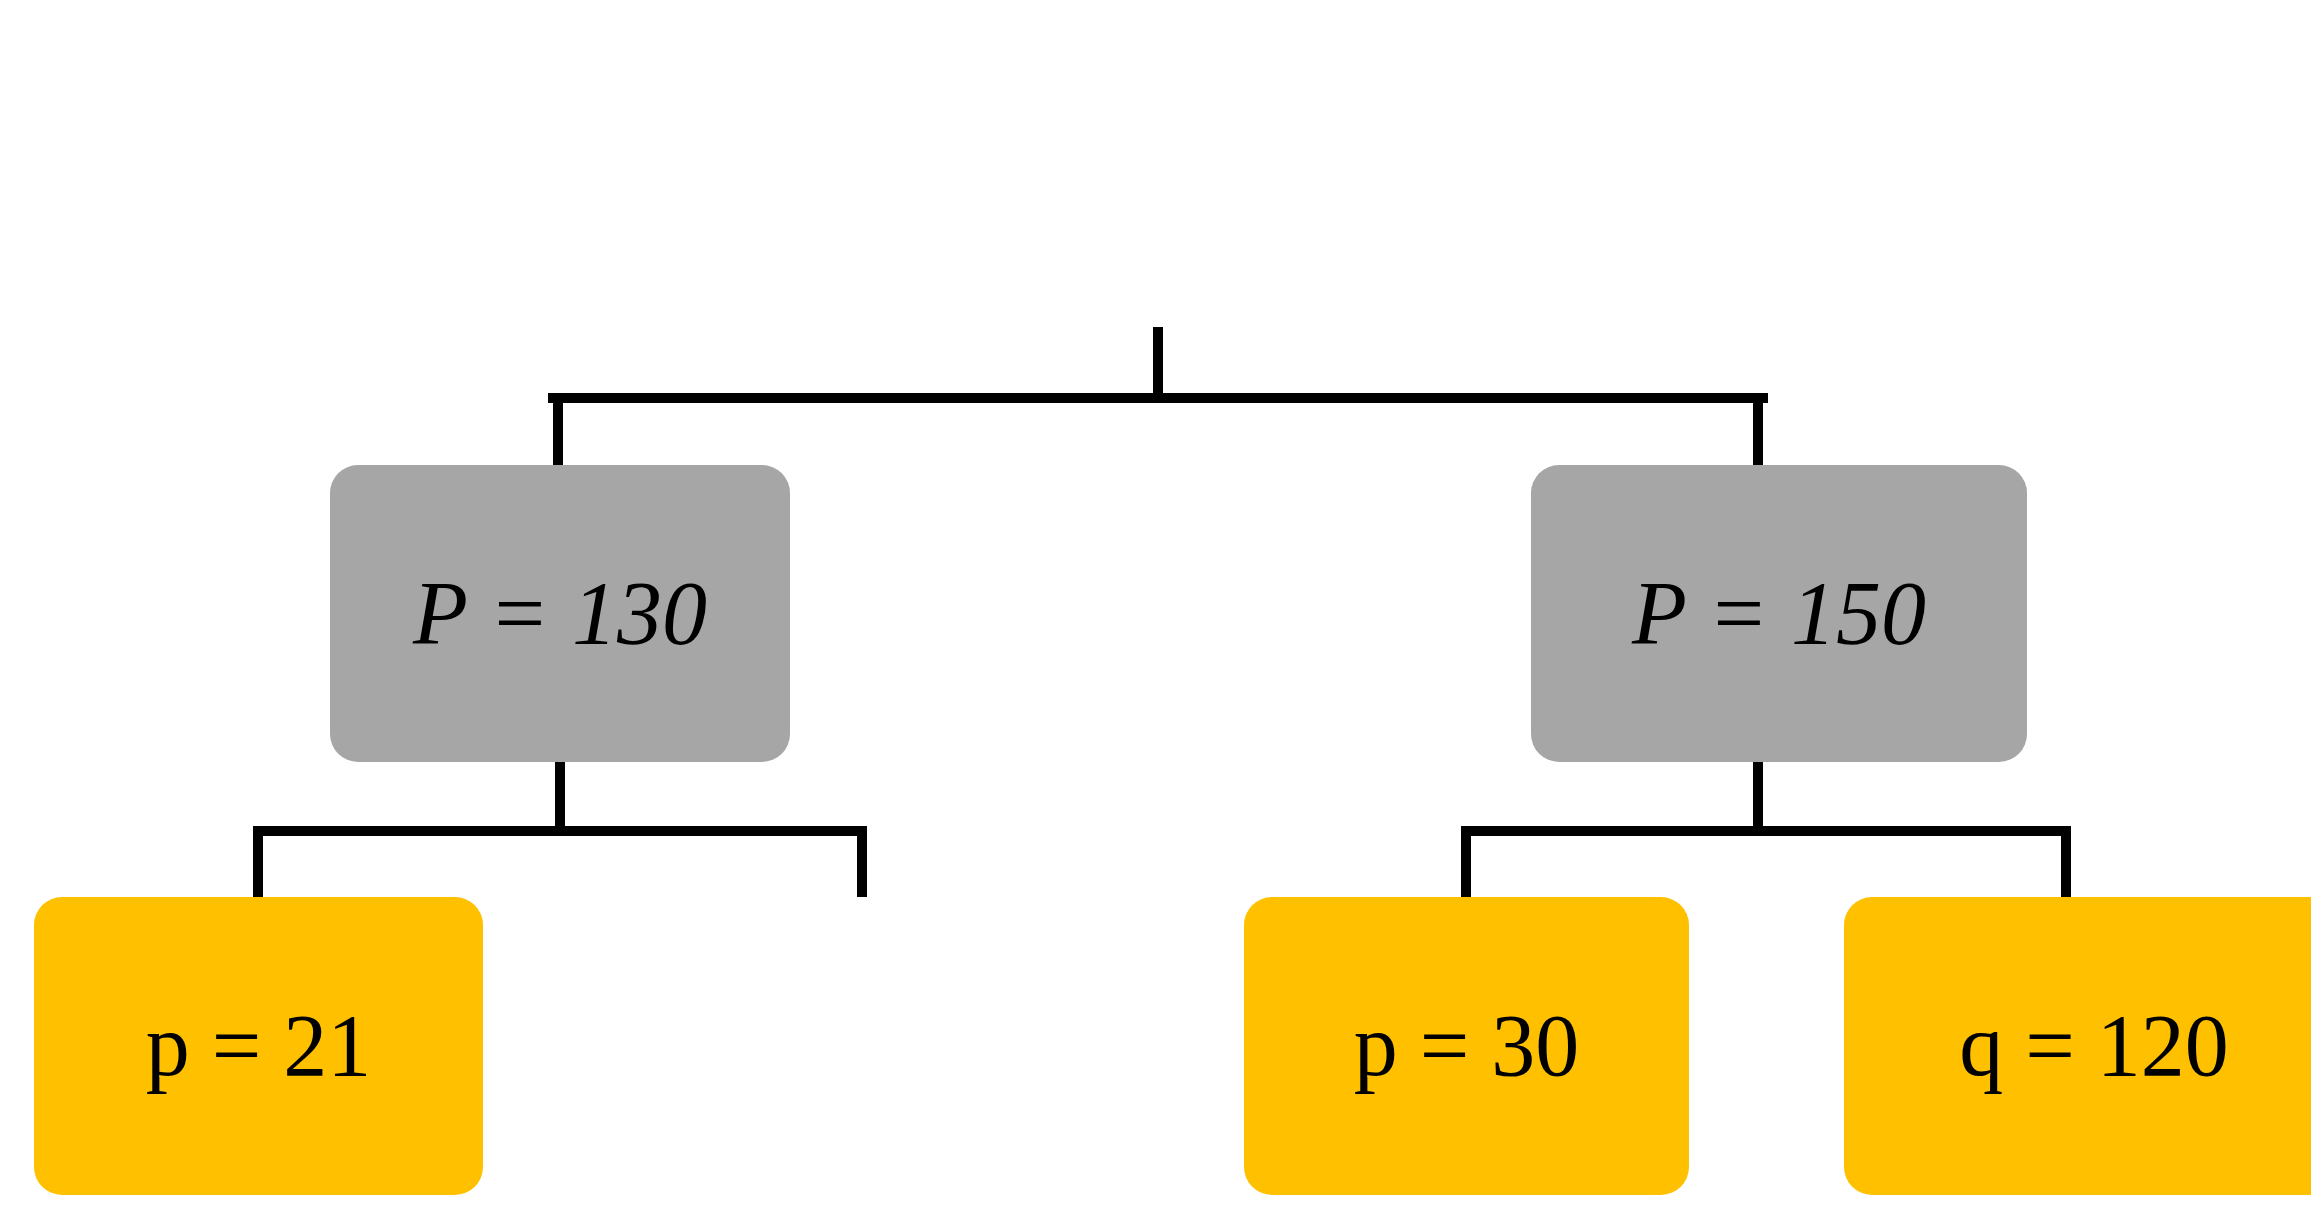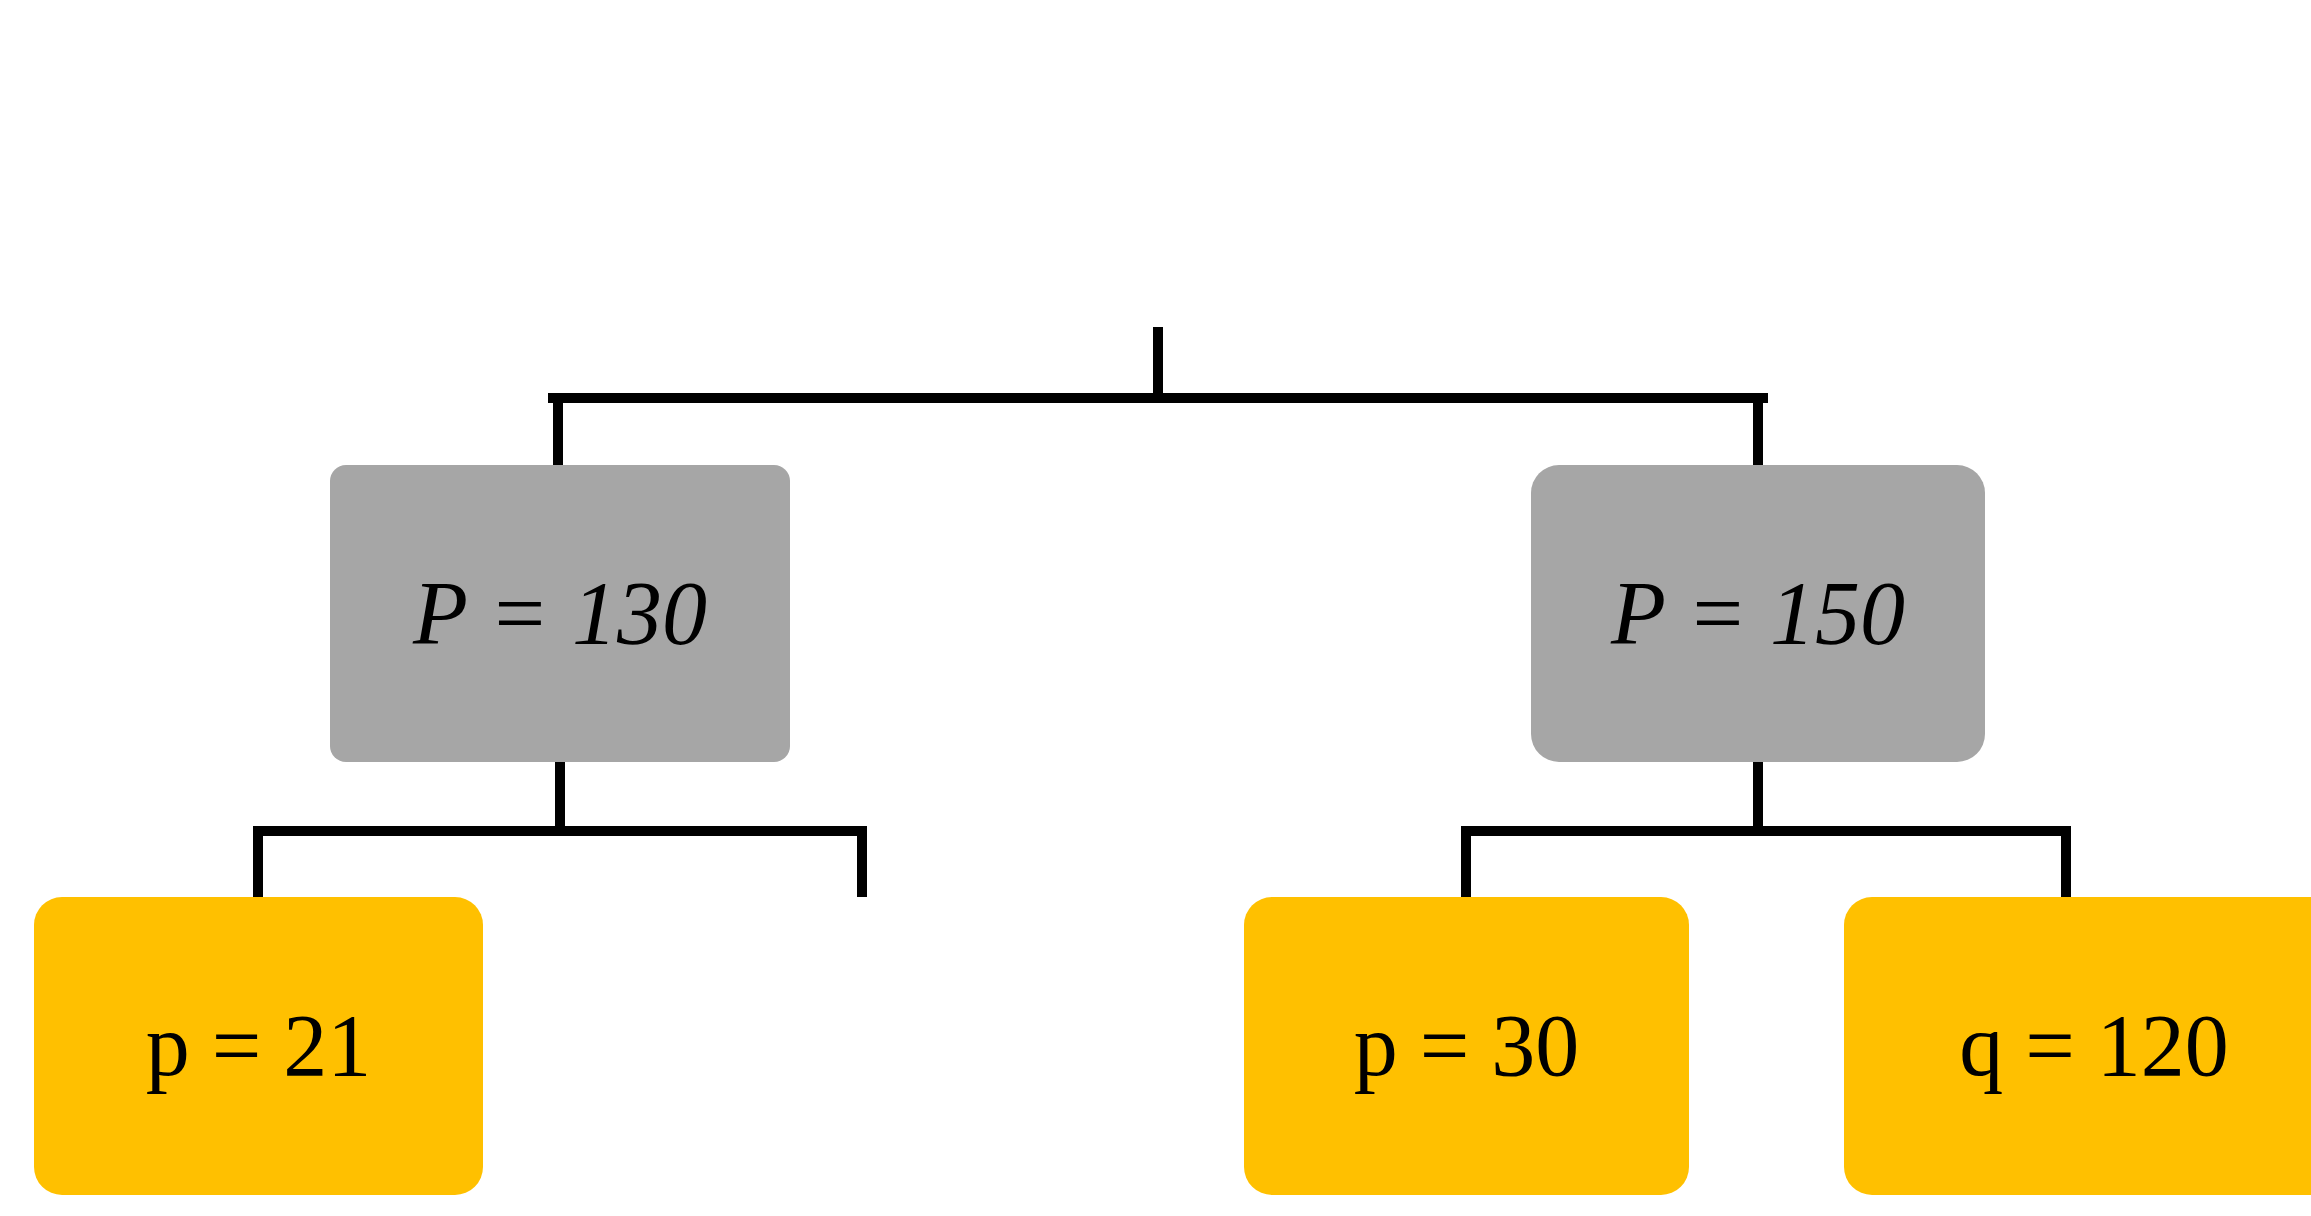--- a/index.html
+++ b/index.html
@@ -46,22 +46,22 @@
     font-weight: bold;
     font-style: italic;
     line-height: 1.05;
   }
   .node-branch {
     background: var(--c-branch, #A6A6A6);
     font-size: 90px;
     font-style: italic;
     line-height: 1;
   }
-  .node-branch-1 { left: 330px;  top: 465px; width: 460px; height: 297px; border-radius: 16px; }
-  .node-branch-2 { left: 1531px; top: 465px; width: 454px; height: 297px; }
+  .node-branch-1 { left: 330px;  top: 465px; width: 460px; height: 297px; }
+  .node-branch-2 { left: 1531px; top: 465px; width: 496px; height: 297px; }
   .node-leaf {
     background: var(--c-leaf, #FFC000);
     font-size: 88px;
     font-style: normal;
     line-height: 1;
   }
   .node-leaf-1 { left: 34px;   top: 897px; width: 449px; height: 298px; }
   .node-leaf-2 { left: 644px;  top: 897px; width: 448px; height: 298px; }
   .node-leaf-3 { left: 1244px; top: 897px; width: 445px; height: 298px; text-align: center; }
   .node-leaf-4 { left: 1844px; top: 897px; width: 500px; height: 298px; }

